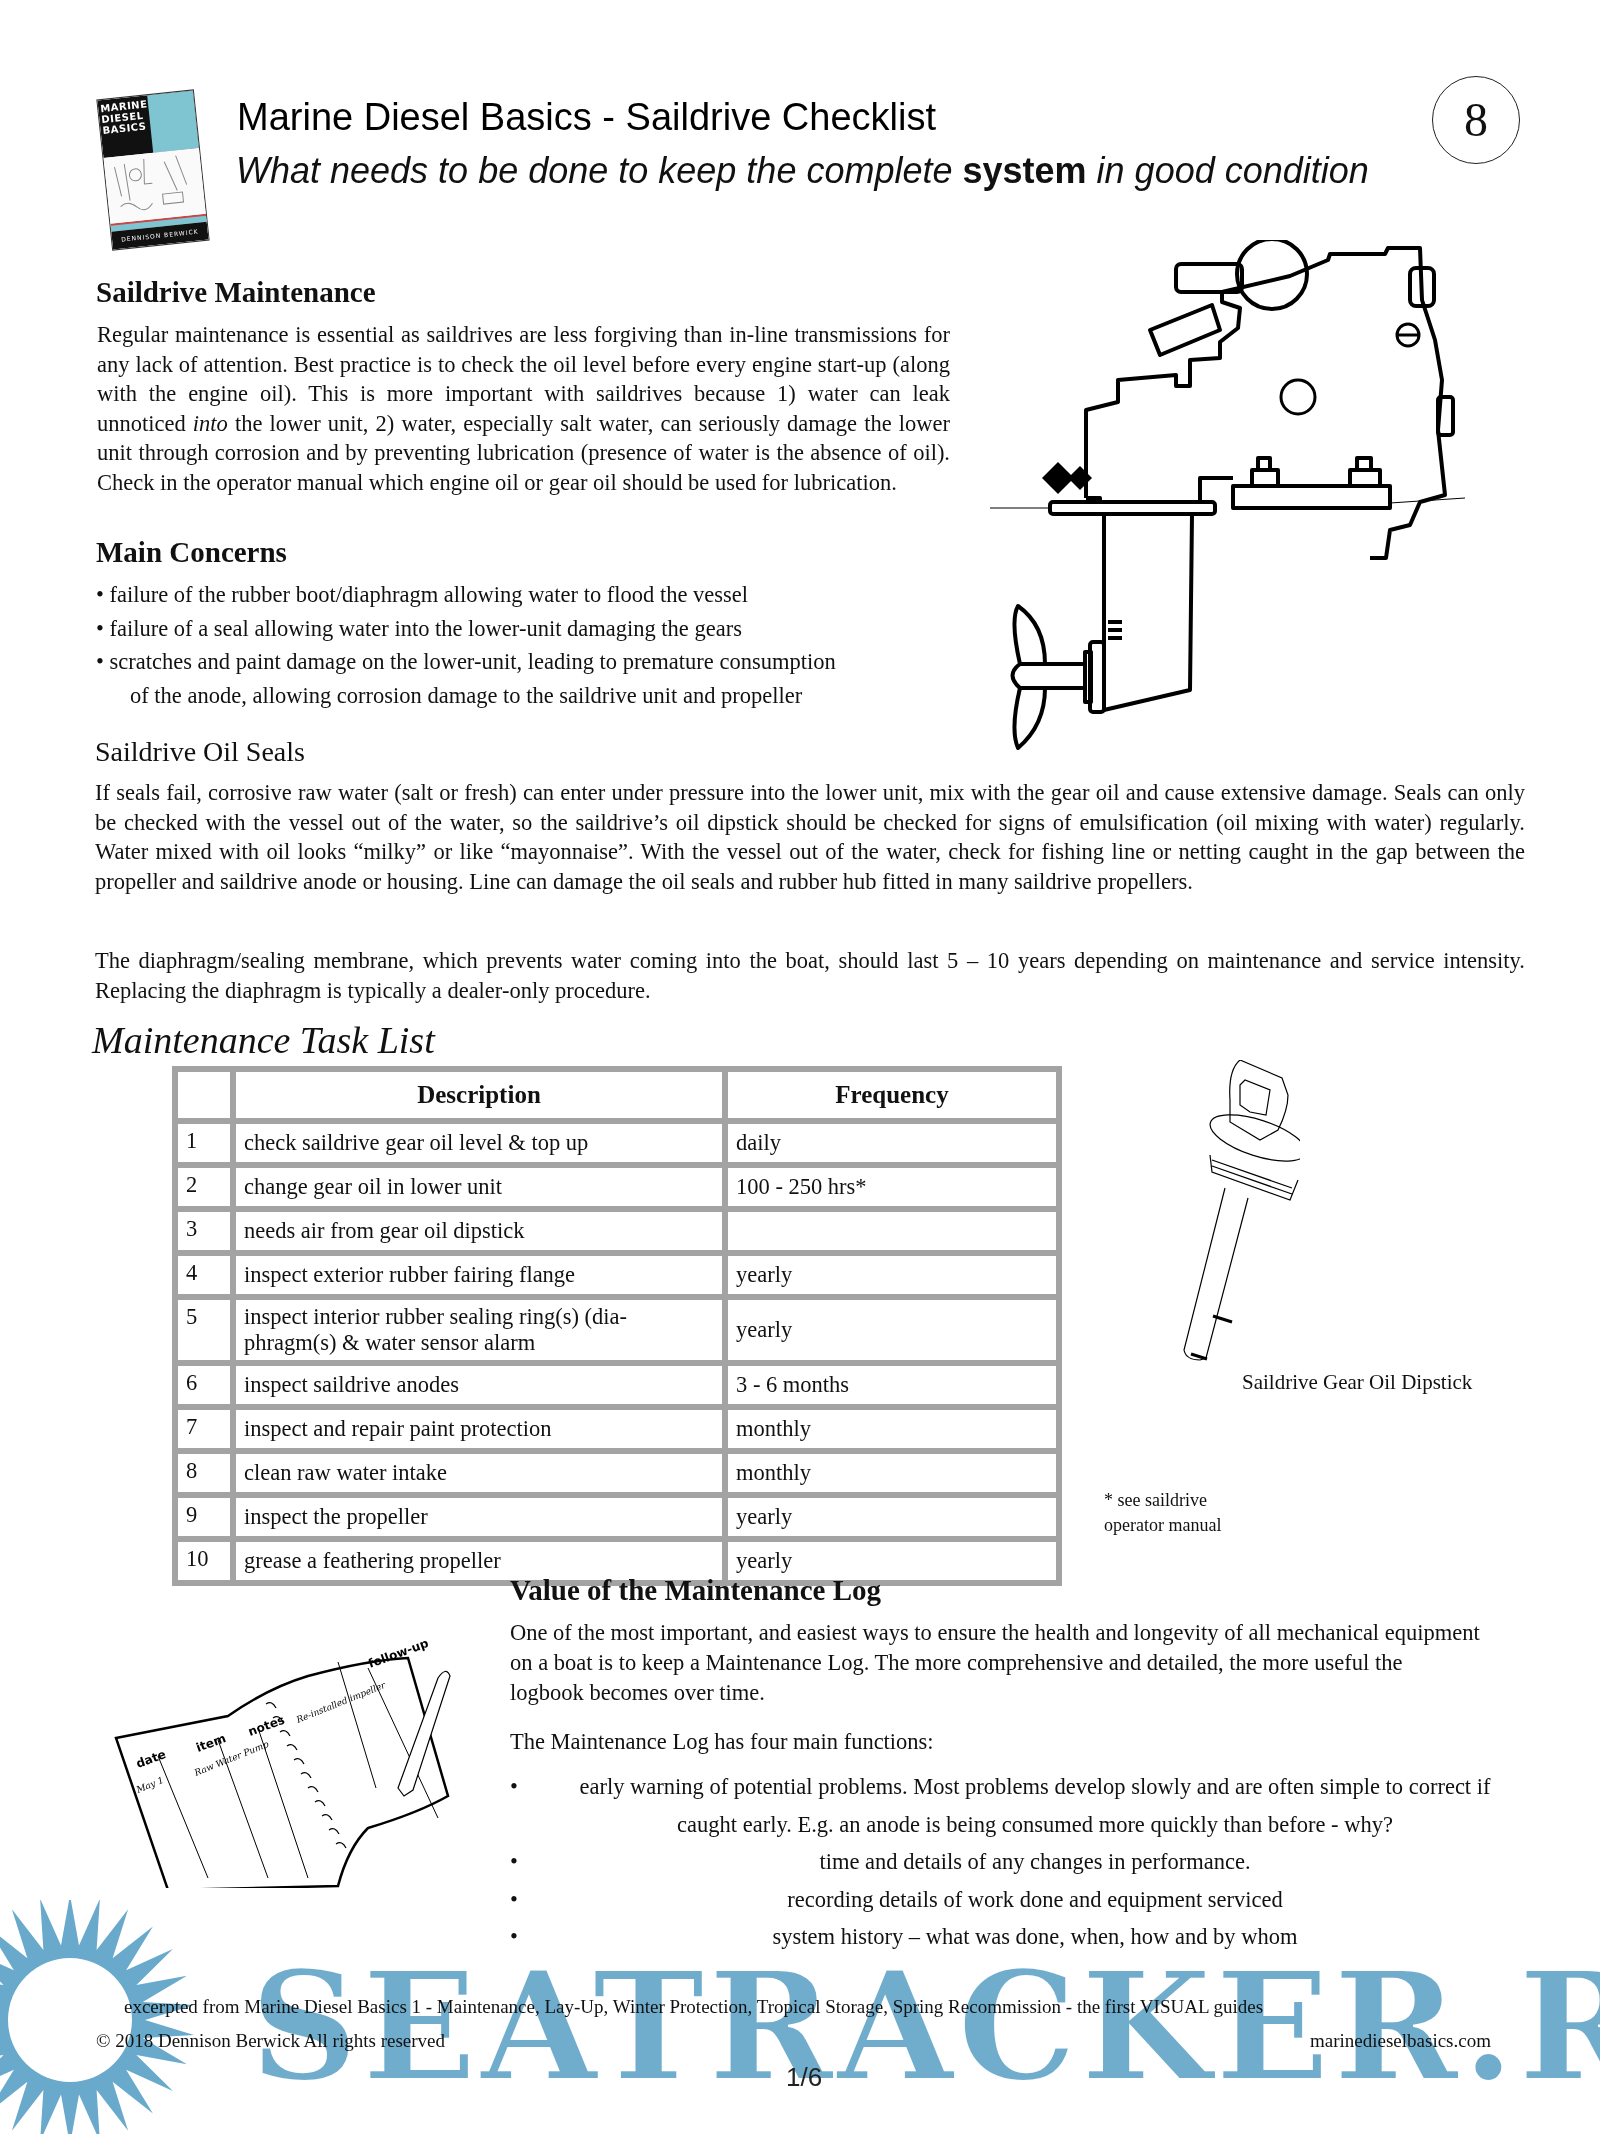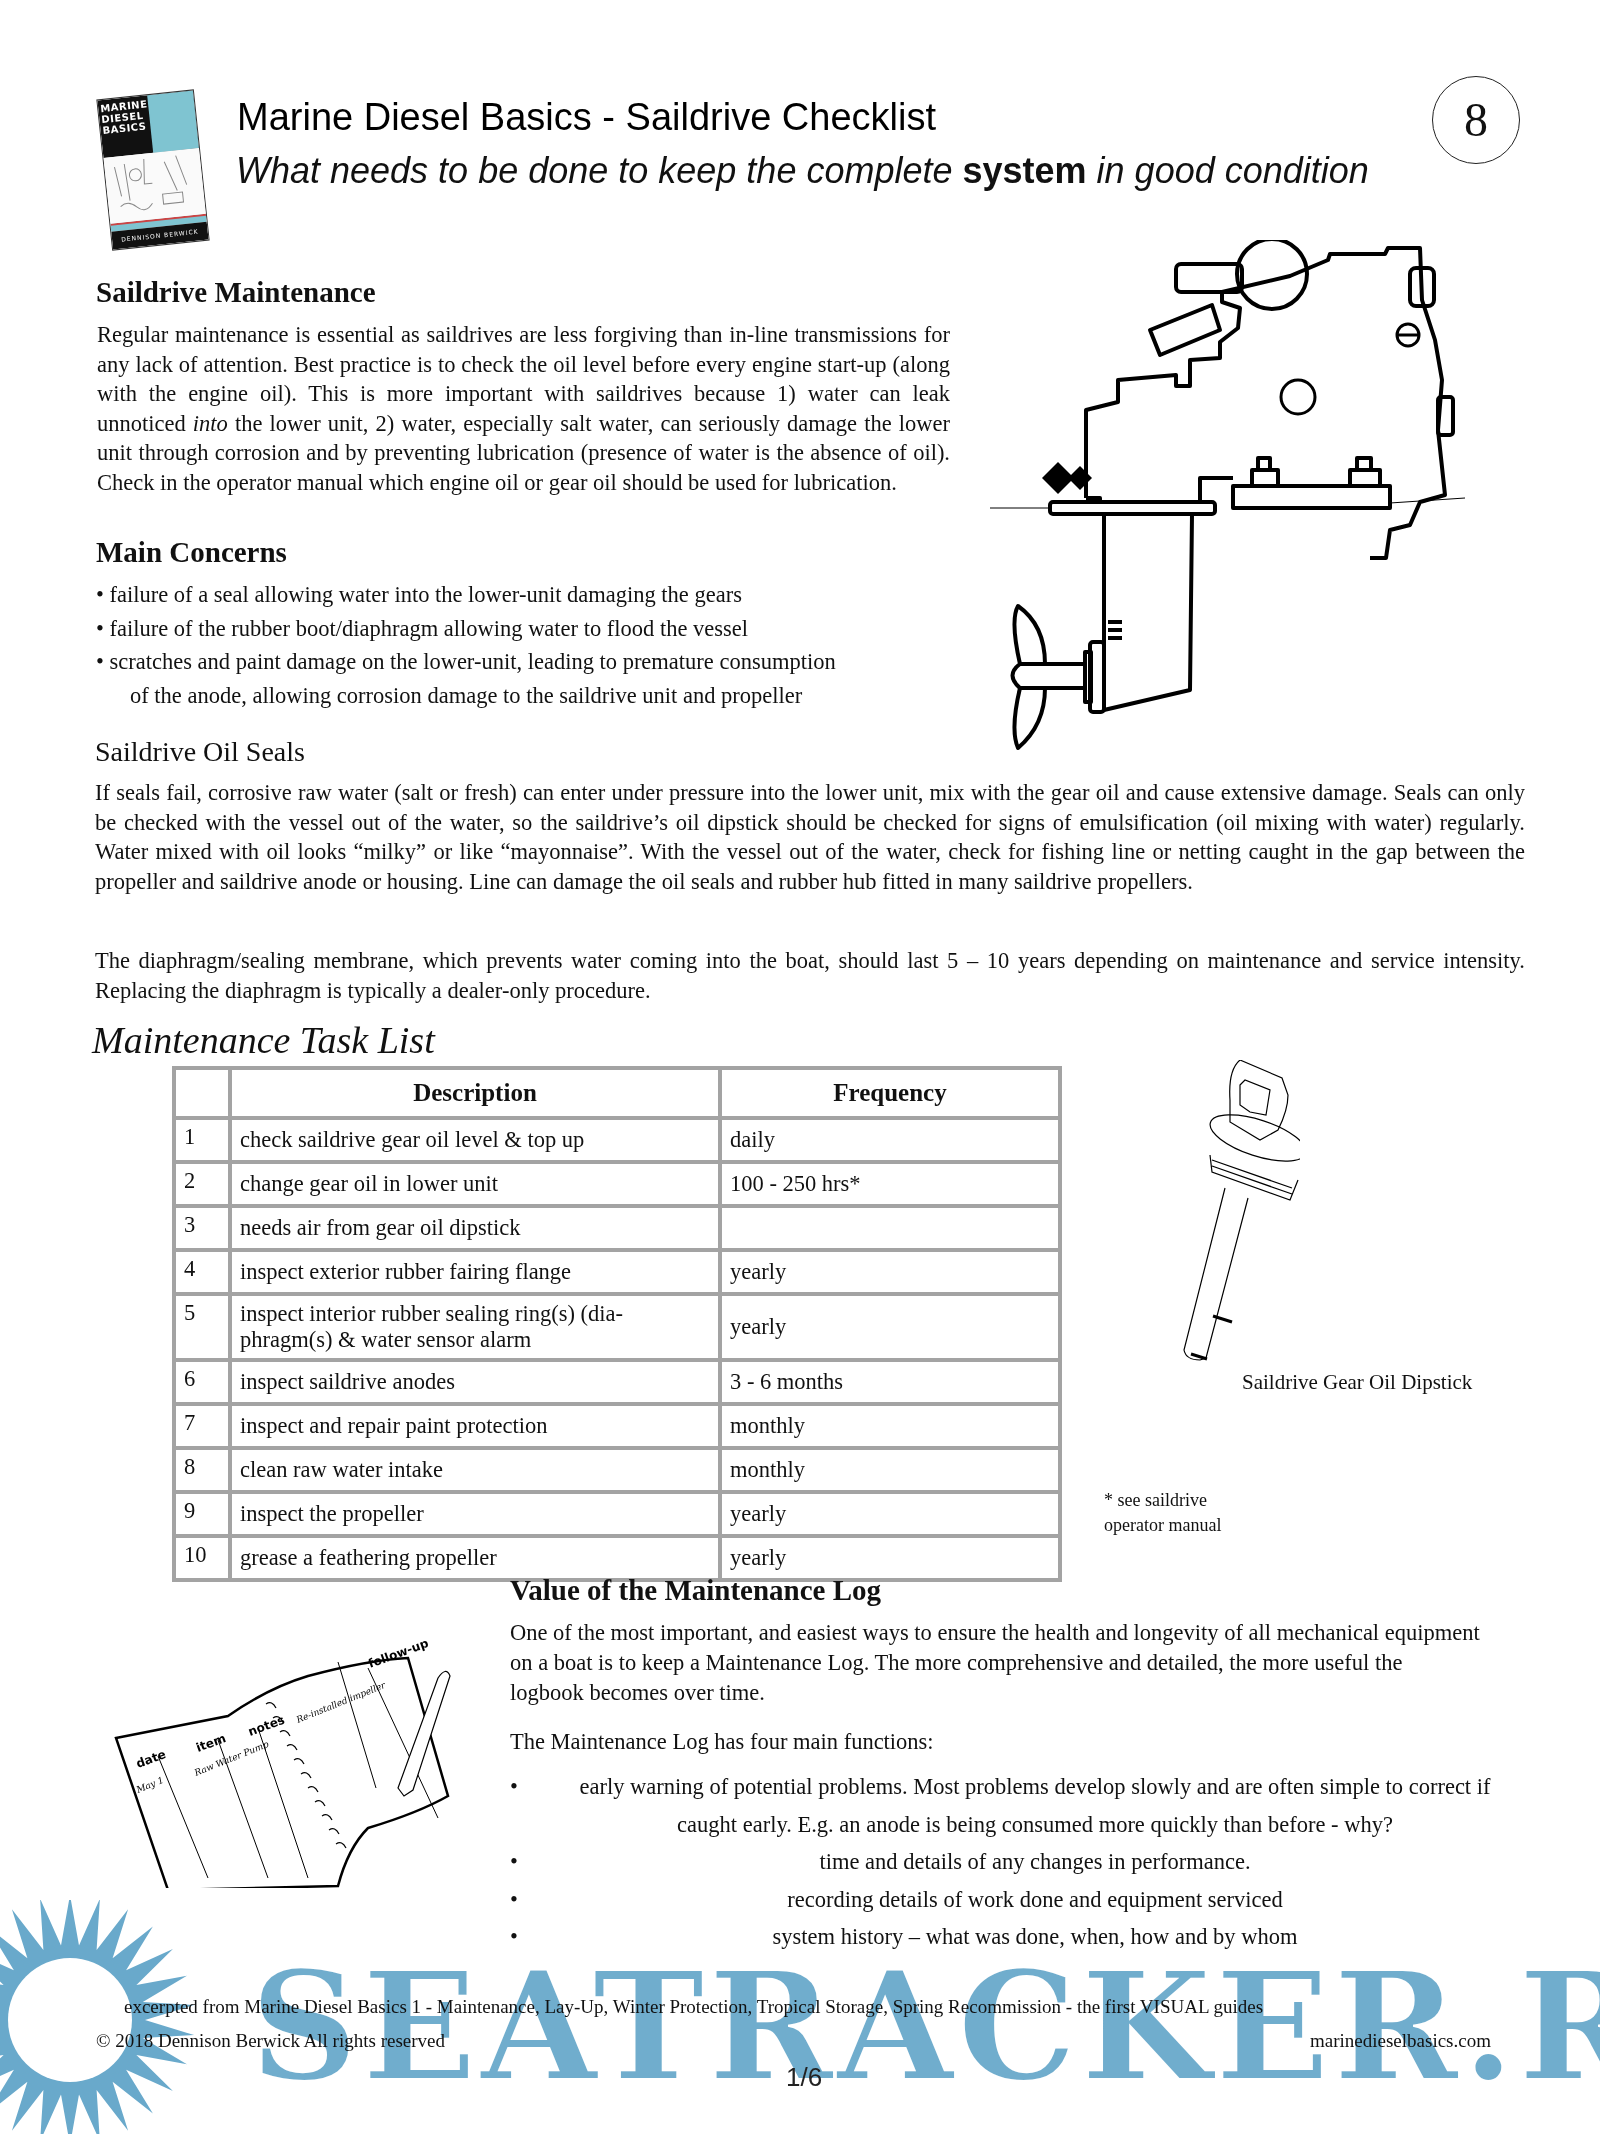--- a/index.html
+++ b/index.html
@@ -27,21 +27,21 @@
   .para i { font-style: italic; }
   ul.bullets { position: absolute; margin: 0; padding: 0; list-style: none; font-size: 22.5px; line-height: 33.5px; }
   ul.bullets li { padding-left: 0; }
   ul.bullets li .cont { display: block; padding-left: 34px; }
 
   h3.sub { position: absolute; margin: 0; font-weight: normal; font-size: 28px; }
 
   .task-title { left: 92px; top: 1018px; font-size: 38px; font-style: italic; margin: 0; position: absolute; font-weight: normal; }
 
   table.tasks { position: absolute; left: 172px; top: 1066px; width: 890px; border-collapse: collapse; font-size: 22.5px; }
-  table.tasks th, table.tasks td { border: 4px solid #a3a3a3; padding: 0 8px; }
+  table.tasks th, table.tasks td { border: 6px solid #a3a3a3; padding: 0 8px; }
   table.tasks th { font-weight: bold; font-size: 25px; height: 46px; }
   table.tasks td.num { width: 36px; vertical-align: top; padding-top: 4px; }
   table.tasks td.desc { width: 470px; }
   table.tasks td.freq { text-align: left; }
   table.tasks tr.r { height: 44px; }
   table.tasks tr.tall { height: 66px; }
 
   .caption { left: 1242px; top: 1370px; font-size: 21px; white-space: nowrap; }
   .footnote { left: 1104px; top: 1488px; font-size: 18px; line-height: 25px; }
 
@@ -126,22 +126,22 @@
     <line x1="400" y1="263" x2="475" y2="258" stroke-width="1"></line>
   </g>
   <g fill="#000">
     <path d="M52 238 L68 222 L84 238 L68 254 Z"></path>
     <path d="M78 238 L90 226 L102 238 L90 250 Z"></path>
   </g>
 </svg>
 
 <h2 class="sec" style="left:96px; top:536px;">Main Concerns</h2>
 <ul class="bullets" style="left:96px; top:578px; width:880px;">
+  <li><span>• failure of the rubber boot/diaphragm allowing water to flood the vessel</span></li>
   <li><span>• failure of a seal allowing water into the lower-unit damaging the gears</span></li>
-  <li><span>• failure of the rubber boot/diaphragm allowing water to flood the vessel</span></li>
   <li><span>• scratches and paint damage on the lower-unit, leading to premature consumption</span><span class="cont">of the anode, allowing corrosion damage to the saildrive unit and propeller</span></li>
 </ul>
 
 <h3 class="sub" style="left:95px; top:736px;">Saildrive Oil Seals</h3>
 <div class="para" style="left:95px; top:778px; width:1430px;">If seals fail, corrosive raw water (salt or fresh) can enter under pressure into the lower unit, mix with the gear oil and cause extensive damage. Seals can only be checked with the vessel out of the water, so the saildrive’s oil dipstick should be checked for signs of emulsification (oil mixing with water) regularly. Water mixed with oil looks “milky” or like “mayonnaise”. With the vessel out of the water, check for fishing line or netting caught in the gap between the propeller and saildrive anode or housing.  Line can damage the oil seals and rubber hub fitted in many saildrive propellers.</div>
 <div class="para" style="left:95px; top:946px; width:1430px;">The diaphragm/sealing membrane, which prevents water coming into the boat, should last 5 – 10 years depending on maintenance and service intensity. Replacing the diaphragm is typically a dealer-only procedure.</div>
 
 <h2 class="task-title">Maintenance Task List</h2>
 <table class="tasks">
   <thead>

